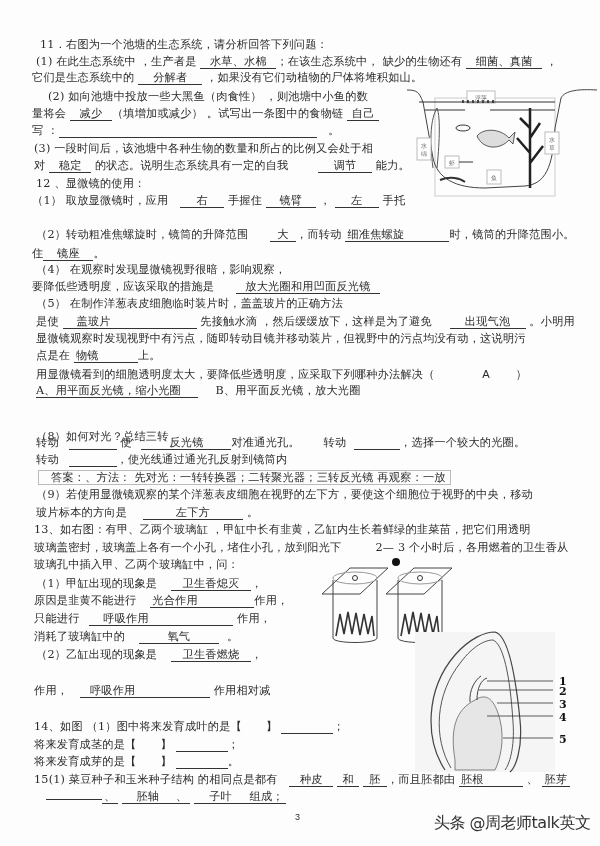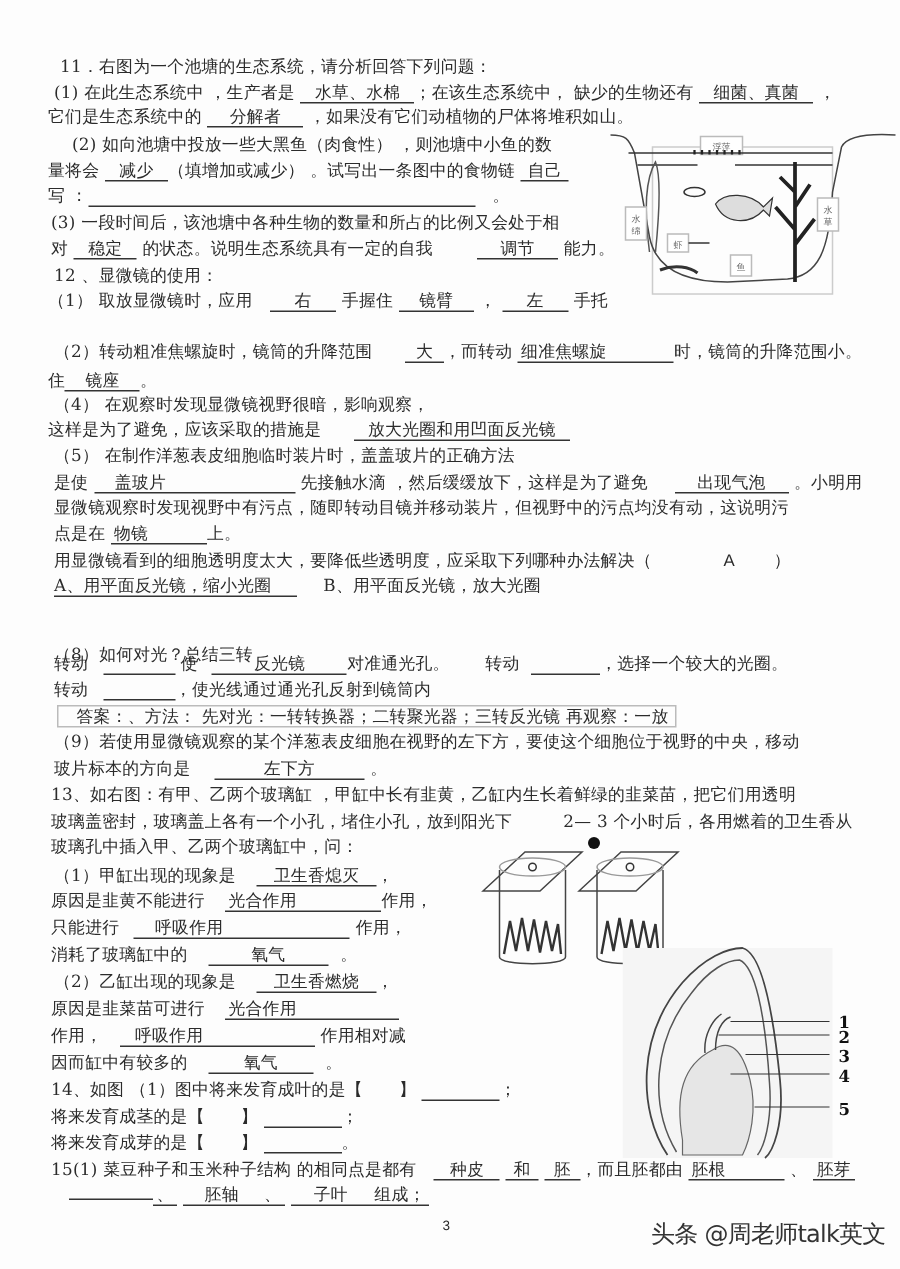--- a/index.html
+++ b/index.html
@@ -111,21 +111,21 @@
   </div>
 
   <div class="line" style="left:36px;top:228px;">
     <span>（2）转动粗准焦螺旋时，镜筒的升降范围</span><span class="sp" style="width:18px;"></span>
     <span class="u" style="width:22px;">大</span><span>，而转动</span>
     <span class="u" style="width:100px;text-align:left;">细准焦螺旋</span><span>时，镜筒的升降范围小。</span>
   </div>
   <div class="line" style="left:36px;top:263px;"><span>（4）  在观察时发现显微镜视野很暗，影响观察，</span></div>
   <div class="line" style="left:32px;top:280px;">
     
-    <span>这样是为了避免，应该采取的措施是</span><span class="sp" style="width:18px;"></span>
+    <span>要降低些透明度，应该采取的措施是</span><span class="sp" style="width:18px;"></span>
     <span class="u" style="width:140px;">放大光圈和用凹面反光镜</span>
   </div>
   <div class="line" style="left:36px;top:297px;"><span>（5）  在制作洋葱表皮细胞临时装片时，盖盖玻片的正确方法</span></div>
   <div class="line" style="left:36px;top:315px;">
     <span>是使</span>
     <span class="u" style="width:118px;text-align:left;padding-left:14px;">盖玻片</span>
     <span>先接触水滴 ，然后缓缓放下，这样是为了避免</span><span class="sp" style="width:14px;"></span>
     <span class="u" style="width:72px;">出现气泡</span>
     <span>。小明用</span>
   </div>
@@ -188,32 +188,24 @@
     <span>作用，</span>
   </div>
   <div class="line" style="left:34px;top:630px;">
     <span>消耗了玻璃缸中的</span><span class="sp" style="width:10px;"></span>
     <span class="u" style="width:76px;">氧气</span><span class="sp" style="width:8px;"></span><span>。</span>
   </div>
   <div class="line" style="left:36px;top:648px;">
     <span>（2）乙缸出现的现象是</span><span class="sp" style="width:10px;"></span>
     <span class="u" style="width:76px;">卫生香燃烧</span><span>，</span>
   </div>
-  <div class="line" style="left:34px;top:666px;">
-    <span>原因是韭菜苗可进行</span><span class="sp" style="width:10px;"></span>
-    <span class="u" style="width:112px;text-align:left;">光合作用</span>
-  </div>
   <div class="line" style="left:34px;top:684px;">
     <span>作用，</span><span class="sp" style="width:8px;"></span>
     <span class="u" style="width:118px;text-align:left;padding-left:10px;">呼吸作用</span>
     <span>作用相对减</span>
-  </div>
-  <div class="line" style="left:34px;top:702px;">
-    <span>因而缸中有较多的</span><span class="sp" style="width:10px;"></span>
-    <span class="u" style="width:66px;">氧气</span><span class="sp" style="width:8px;"></span><span>。</span>
   </div>
 
   <div class="fig" style="left:308px;top:558px;width:170px;height:95px;">
     <svg width="170" height="95" viewBox="0 0 170 95">
       <circle cx="88" cy="4" r="4" fill="#111"></circle>
       <polygon points="14,36 42,10 80,10 52,36" fill="none" stroke="#444"></polygon>
       <polygon points="78,36 106,10 144,10 116,36" fill="none" stroke="#444"></polygon>
       <ellipse cx="47" cy="20" rx="22" ry="6" fill="none" stroke="#999"></ellipse>
       <ellipse cx="112" cy="20" rx="22" ry="6" fill="none" stroke="#999"></ellipse>
       <circle cx="47" cy="20" r="2.5" fill="none" stroke="#333"></circle>

